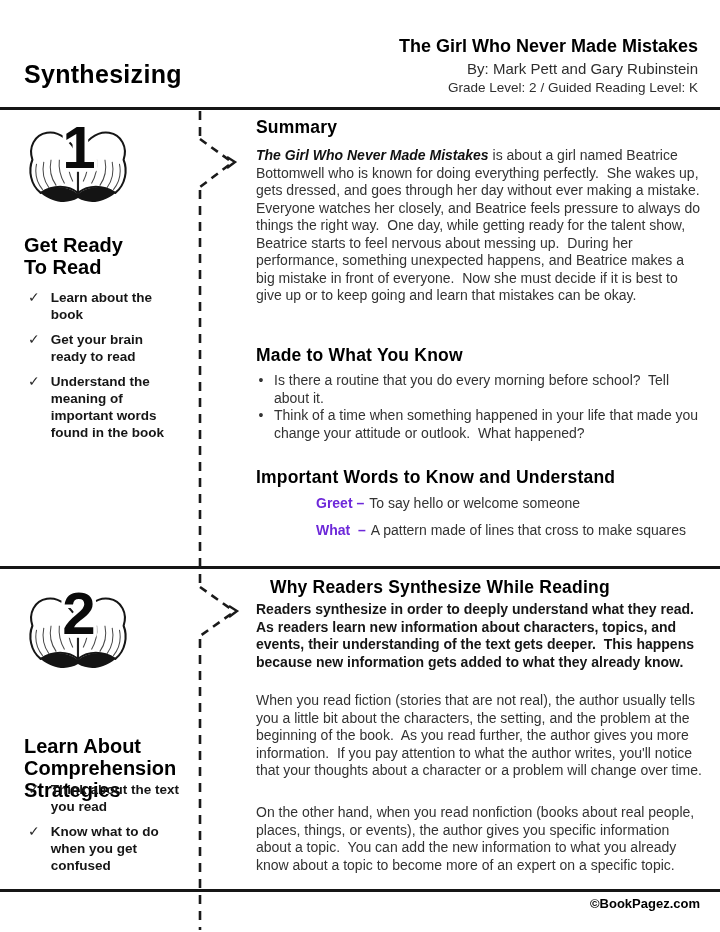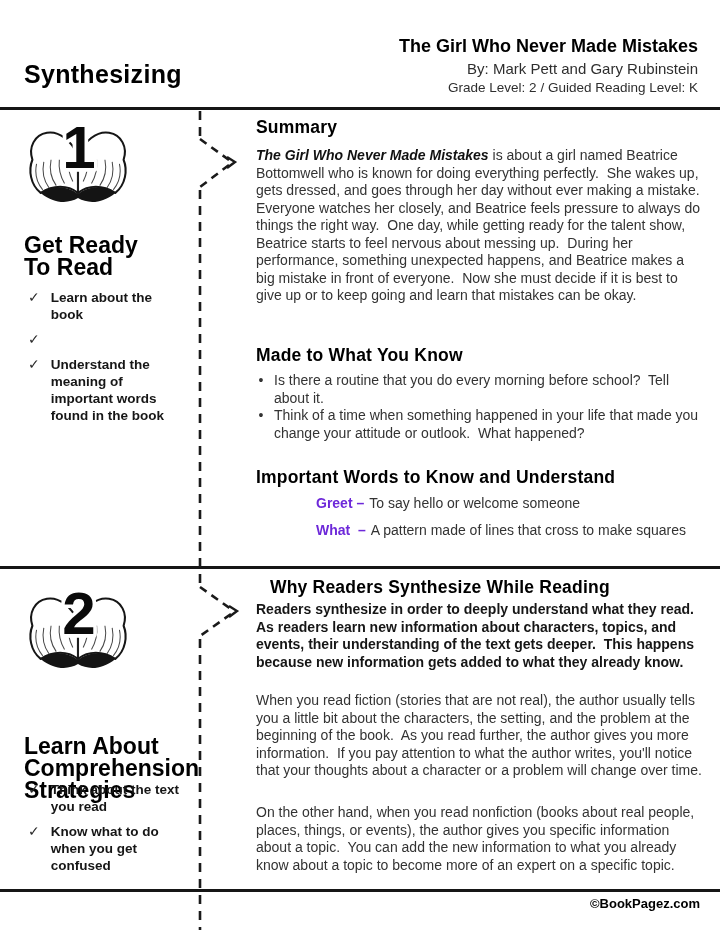--- a/index.html
+++ b/index.html
@@ -16,21 +16,21 @@
   .grade  { font-size:13.5px; color:#2e2e2e; margin-top:3px; }
   
   .rule { position:absolute; left:0; width:720px; height:3px; background:#161616; }
   .rule-top { top:107px; } .rule-mid { top:566px; } .rule-bottom { top:889px; }
   
   .connector { position:absolute; left:0; top:0; pointer-events:none; }
   
   .book-fig { position:absolute; left:18px; width:120px; height:114px; }
   .fig1 { top:110px; } .fig2 { top:576px; }
   .num-glyph { font-family:"Liberation Sans", sans-serif; }
-  .side-heading { position:absolute; left:24px; width:170px; font-size:23px; font-weight:bold; color:#000; line-height:22px; }
+  .side-heading { position:absolute; left:24px; width:170px; font-size:20px; font-weight:bold; color:#000; line-height:22px; }
   .sh1 { top:234px; } .sh2 { top:699px;margin-top:36px; }
   .checklist { position:absolute; left:28px; width:166px; }
   .cl1 { top:289px; } .cl2 { top:781px; }
   .check-item { display:flex; gap:11px; margin-bottom:8px; font-size:13.5px; font-weight:bold; color:#161616; line-height:17px; }
   .check-glyph { flex:0 0 auto; font-size:14px; color:#2a2a2a; font-weight:normal; }
   .check-text { width:132px; }
   
   .main-block { position:absolute; left:256px; width:448px; }
   .h2 { font-size:17.5px; font-weight:bold; color:#000; letter-spacing:.2px; }
   .para { font-size:14px; line-height:17.5px; white-space:pre-wrap; }
@@ -106,20 +106,21 @@
     <div>Get Ready</div>
     <div>To Read</div>
   </div>
   <div class="checklist cl1">
     <div class="check-item">
       <span class="check-glyph">✓</span>
       <span class="check-text">Learn about the book</span>
     </div>
     <div class="check-item">
       <span class="check-glyph">✓</span>
+      <span class="check-text">Get your brain ready to read</span>
     </div>
     <div class="check-item">
       <span class="check-glyph">✓</span>
       <span class="check-text">Understand the meaning of important words found in the book</span>
     </div>
   </div>
 
   <div class="main-block h2 h-sum">Summary</div>
   <div class="main-block para b-sum"><span class="lead-title">The Girl Who Never Made Mistakes</span><span> is about a girl named Beatrice Bottomwell who is known for doing everything perfectly.  She wakes up, gets dressed, and goes through her day without ever making a mistake.  Everyone watches her closely, and Beatrice feels pressure to always do things the right way.  One day, while getting ready for the talent show, Beatrice starts to feel nervous about messing up.  During her performance, something unexpected happens, and Beatrice makes a big mistake in front of everyone.  Now she must decide if it is best to give up or to keep going and learn that mistakes can be okay.</span></div>
 

